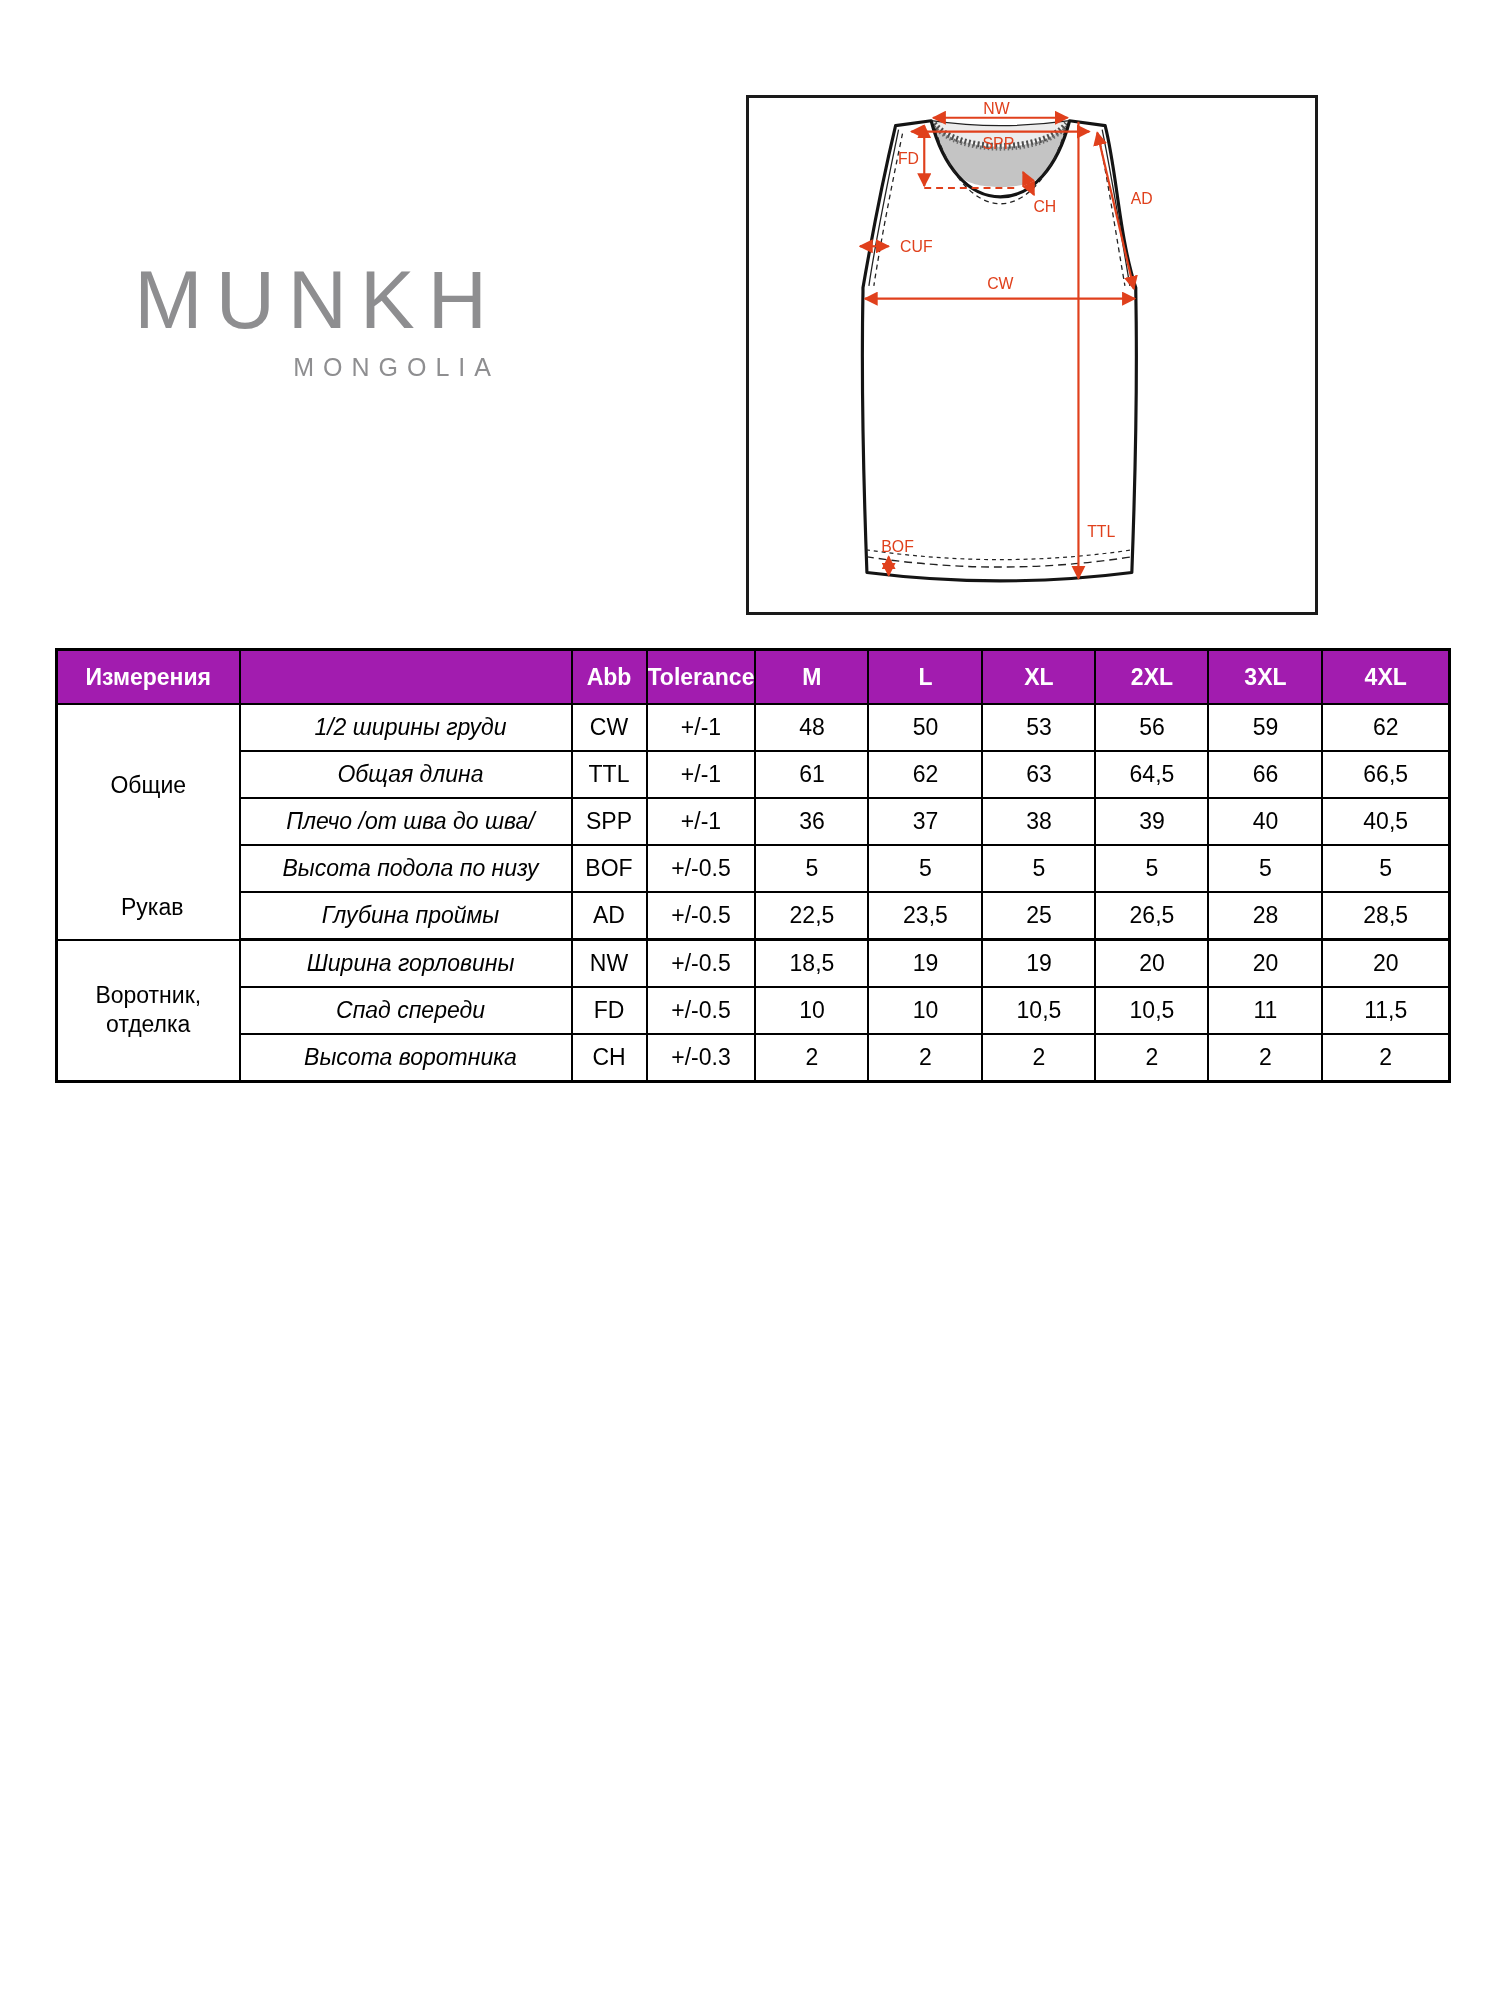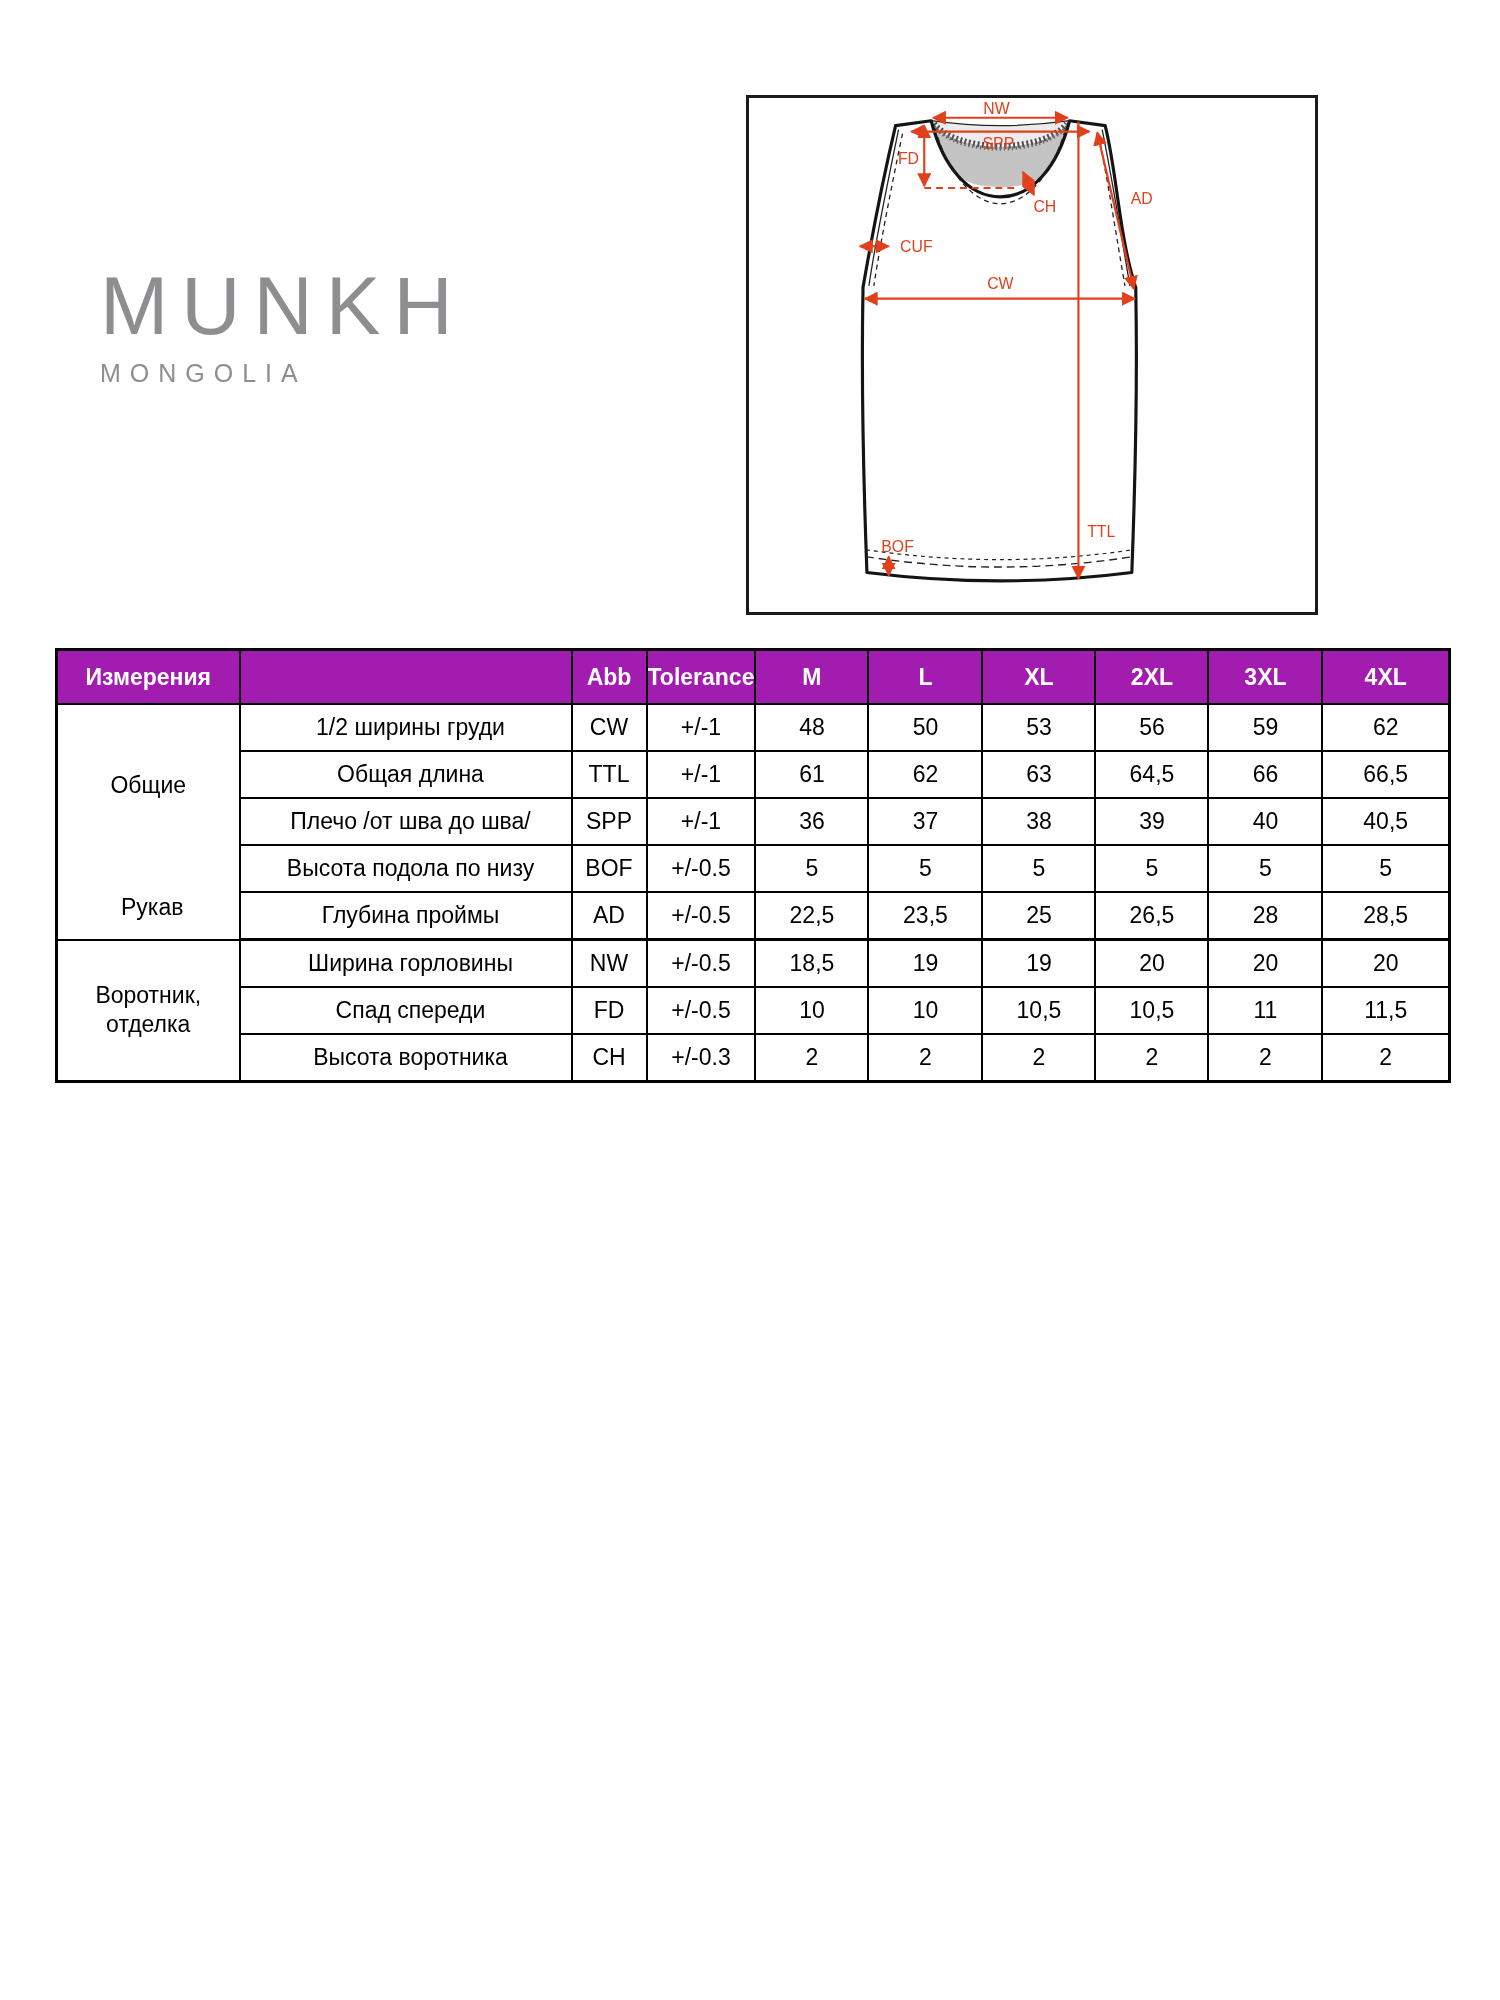--- a/index.html
+++ b/index.html
@@ -1,21 +1,21 @@
 <!DOCTYPE html>
 <html><head>
 <meta charset="utf-8">
 <style>
   html,body{margin:0;padding:0;}
   body{
     width:1500px;height:2000px;position:relative;background:#ffffff;
     font-family:"Liberation Sans", sans-serif;color:#000;
   }
   
-  .logo{position:absolute;left:100px;top:261px;width:400px;text-align:left;}
+  .logo{position:absolute;left:100px;top:255px;width:400px;text-align:right;}
   .logo-main{
     font-size:82px;line-height:1.1;color:#8e8e90;
     letter-spacing:13px;font-weight:400;
   }
   .logo-sub{
     margin-top:8px;font-size:25px;color:#8e8e90;letter-spacing:9px;font-weight:400;
   }
   
   .diagram-box{
     position:absolute;left:746px;top:95px;width:572px;height:520px;
@@ -35,21 +35,21 @@
     table-layout:fixed;border:3px solid #000;
   }
   .size-table th,.size-table td{
     border:2px solid #000;padding:0;font-size:23px;text-align:center;
     overflow:hidden;white-space:nowrap;
   }
   .size-table thead th{
     background:#a21caf;color:#fff;height:52px;font-weight:700;border-color:#000;
   }
   .size-table tbody td{height:45px;background:#fff;}
-  .name-cell{text-align:right;padding-left:10px !important;}
+  .name-cell{text-align:right;padding-left:10px !important;font-style:italic;}
   .thick-bottom{border-bottom:3px solid #000 !important;}
   .group-cell{position:relative;}
   .group-cell span{position:absolute;left:0;right:0;line-height:45px;}
   .general-label{top:58px;}
   .sleeve-label{top:180px;padding-left:8px;}
   .collar-cell div{line-height:29px;}
 </style>
 </head>
 <body>
 

